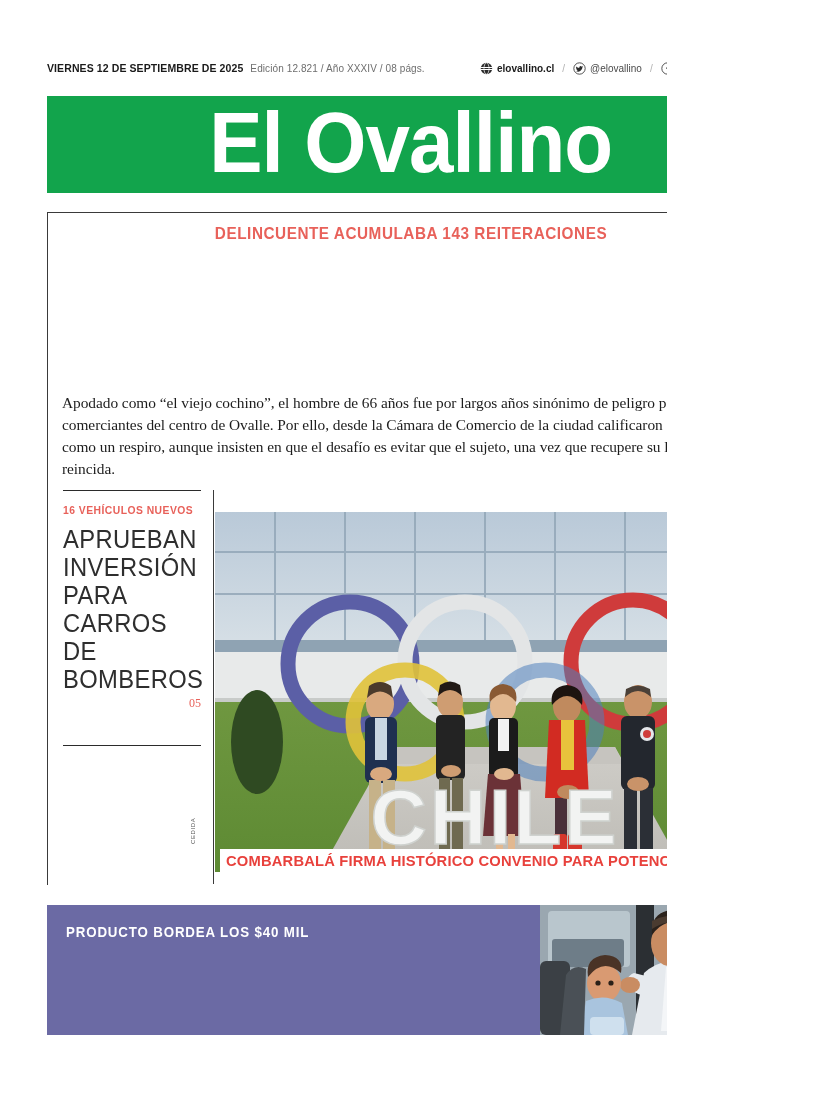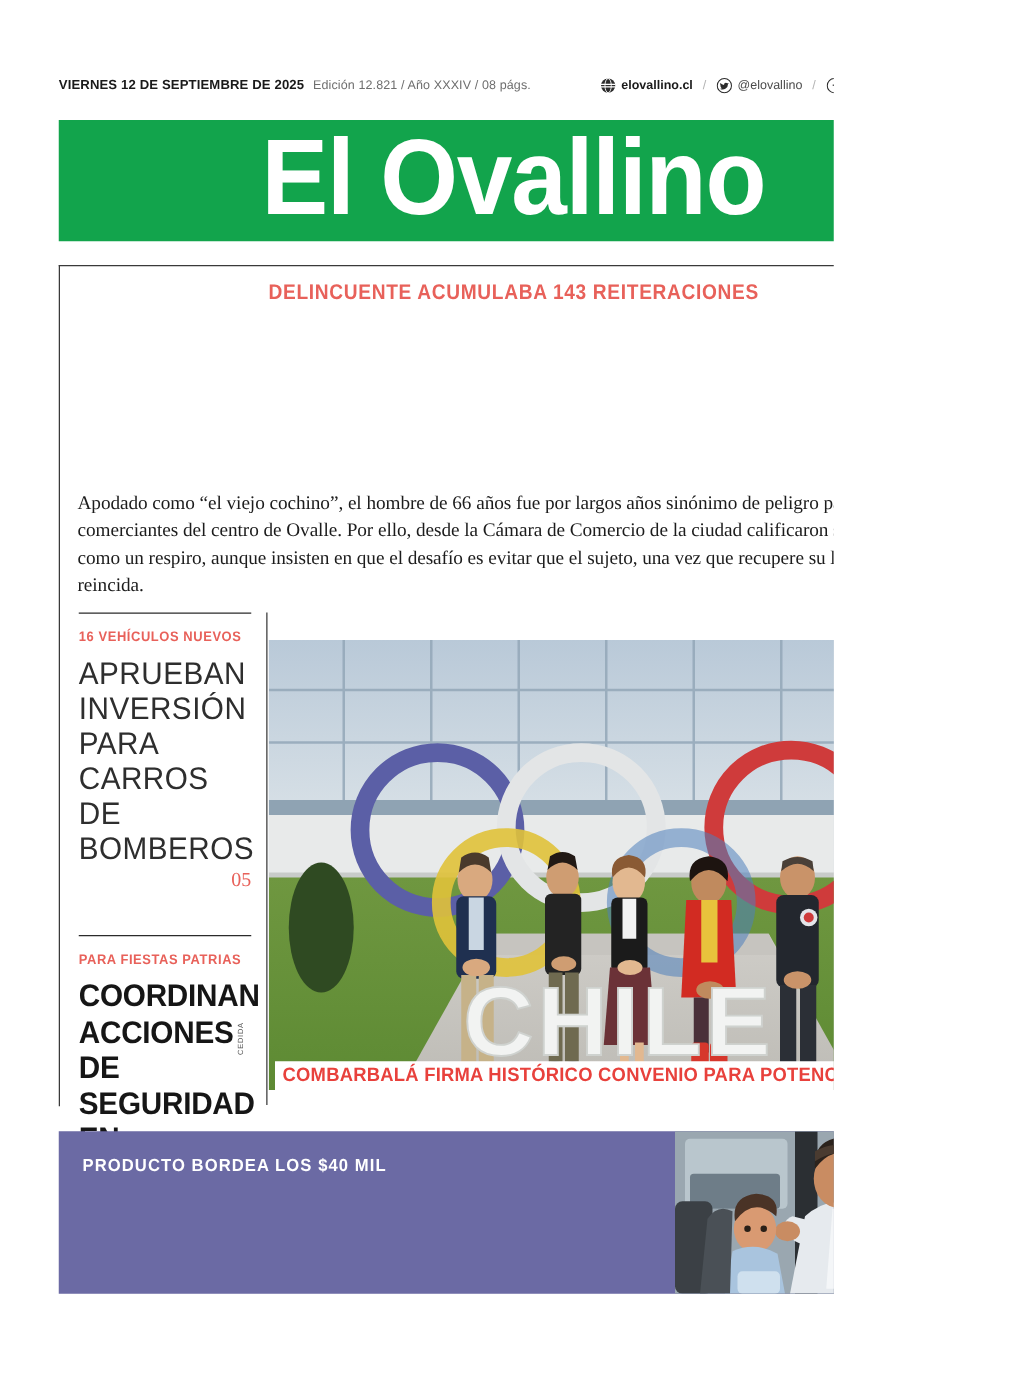--- a/index.html
+++ b/index.html
@@ -233,21 +233,21 @@
     font-weight: bold;
     font-size: 25px;
     line-height: 1.14;
     color: #161616;
     letter-spacing: -0.2px;
     transform: scaleX(0.95);
     transform-origin: left top;
   }
   .side-pagenum {
     font-family: "Liberation Serif", serif;
-    font-size: 16px;
+    font-size: 12px;
     color: #E8615A;
   }
   .side-pagenum.right-al {
     display: block;
     text-align: right;
     margin-top: 3px;
   }
   .side-pagenum.inline { font-size: 16px; padding-left: 2px; }
 
   
@@ -432,31 +432,20 @@
         <div>APRUEBAN</div>
         <div>INVERSIÓN</div>
         <div>PARA CARROS</div>
         <div>DE BOMBEROS</div>
       </div>
       <span class="side-pagenum right-al">05</span>
     </div>
 
     <div class="side-rule second"></div>
 
-    <div>
-      <div class="side-kicker">PARA FIESTAS PATRIAS</div>
-      <div class="side-head-bold">
-        <div>COORDINAN</div>
-        <div>ACCIONES DE</div>
-        <div>SEGURIDAD</div>
-        <div>
-          <span>EN OVALLE</span><span class="side-pagenum inline">07</span>
-        </div>
-      </div>
-    </div>
 
   </div>
 
   <div class="photo-main">
     <svg viewBox="0 0 560 360" preserveAspectRatio="xMidYMid slice">
       <defs>
         <linearGradient id="skyGlass" x1="0" y1="0" x2="0" y2="1">
           <stop offset="0%" stop-color="#b9c9d8"></stop>
           <stop offset="100%" stop-color="#dfe6ea"></stop>
         </linearGradient>

